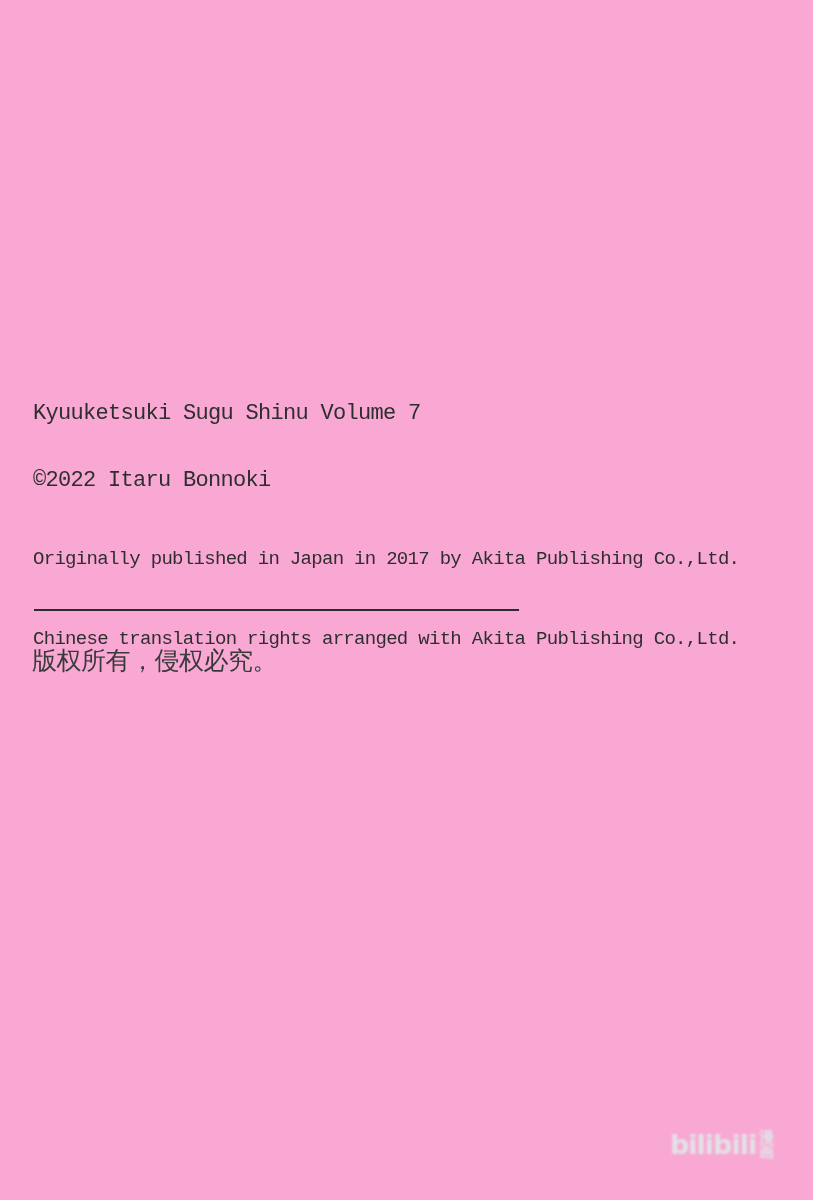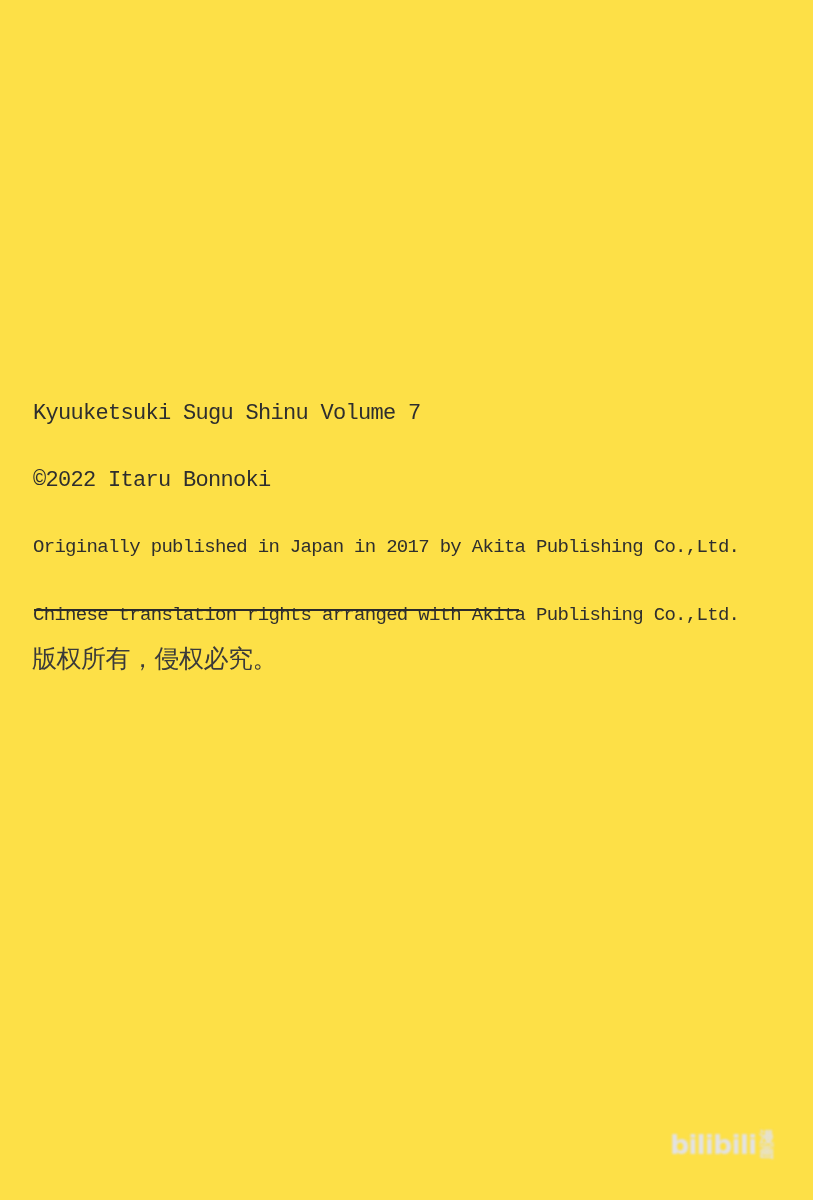--- a/index.html
+++ b/index.html
@@ -1,20 +1,20 @@
 <!DOCTYPE html>
 <html><head>
 <meta charset="utf-8">
 <style>
   html, body { margin: 0; padding: 0; background: #ffffff; }
   .page {
     position: relative;
     width: 813px;
     height: 1200px;
-    background: #fde047;
+    background: #f9a8d4;
     overflow: hidden;
     font-family: "Liberation Mono", monospace;
   }
   .copyright-block {
     position: absolute;
     left: 33px;
     top: 362px;
     color: #2e2e2e;
     white-space: pre;
     filter: blur(0.3px);
@@ -22,35 +22,36 @@
   .c-line { display: block; }
   .c-line.lg {
     font-size: 22px;
     line-height: 31px;
     letter-spacing: -0.7px;
   }
   .c-line.sm {
     font-size: 19px;
     line-height: 31.5px;
     letter-spacing: -0.7px;
+    margin-top: 12px;
   }
   .divider {
     position: absolute;
     left: 34px;
     top: 609px;
     width: 485px;
     height: 2px;
     background: #2b2b2b;
     filter: blur(0.3px);
   }
   .rights-notice {
     position: absolute;
     left: 32px;
     top: 644px;
-    font-family: Liberation Mono, monospace;
+    font-family: Liberation Serif, serif;
     font-size: 25px;
     line-height: 34px;
     letter-spacing: -0.5px;
     color: #3a3a3a;
     filter: blur(0.35px);
   }
   .watermark {
     position: absolute;
     left: 670px;
     top: 1129px;

